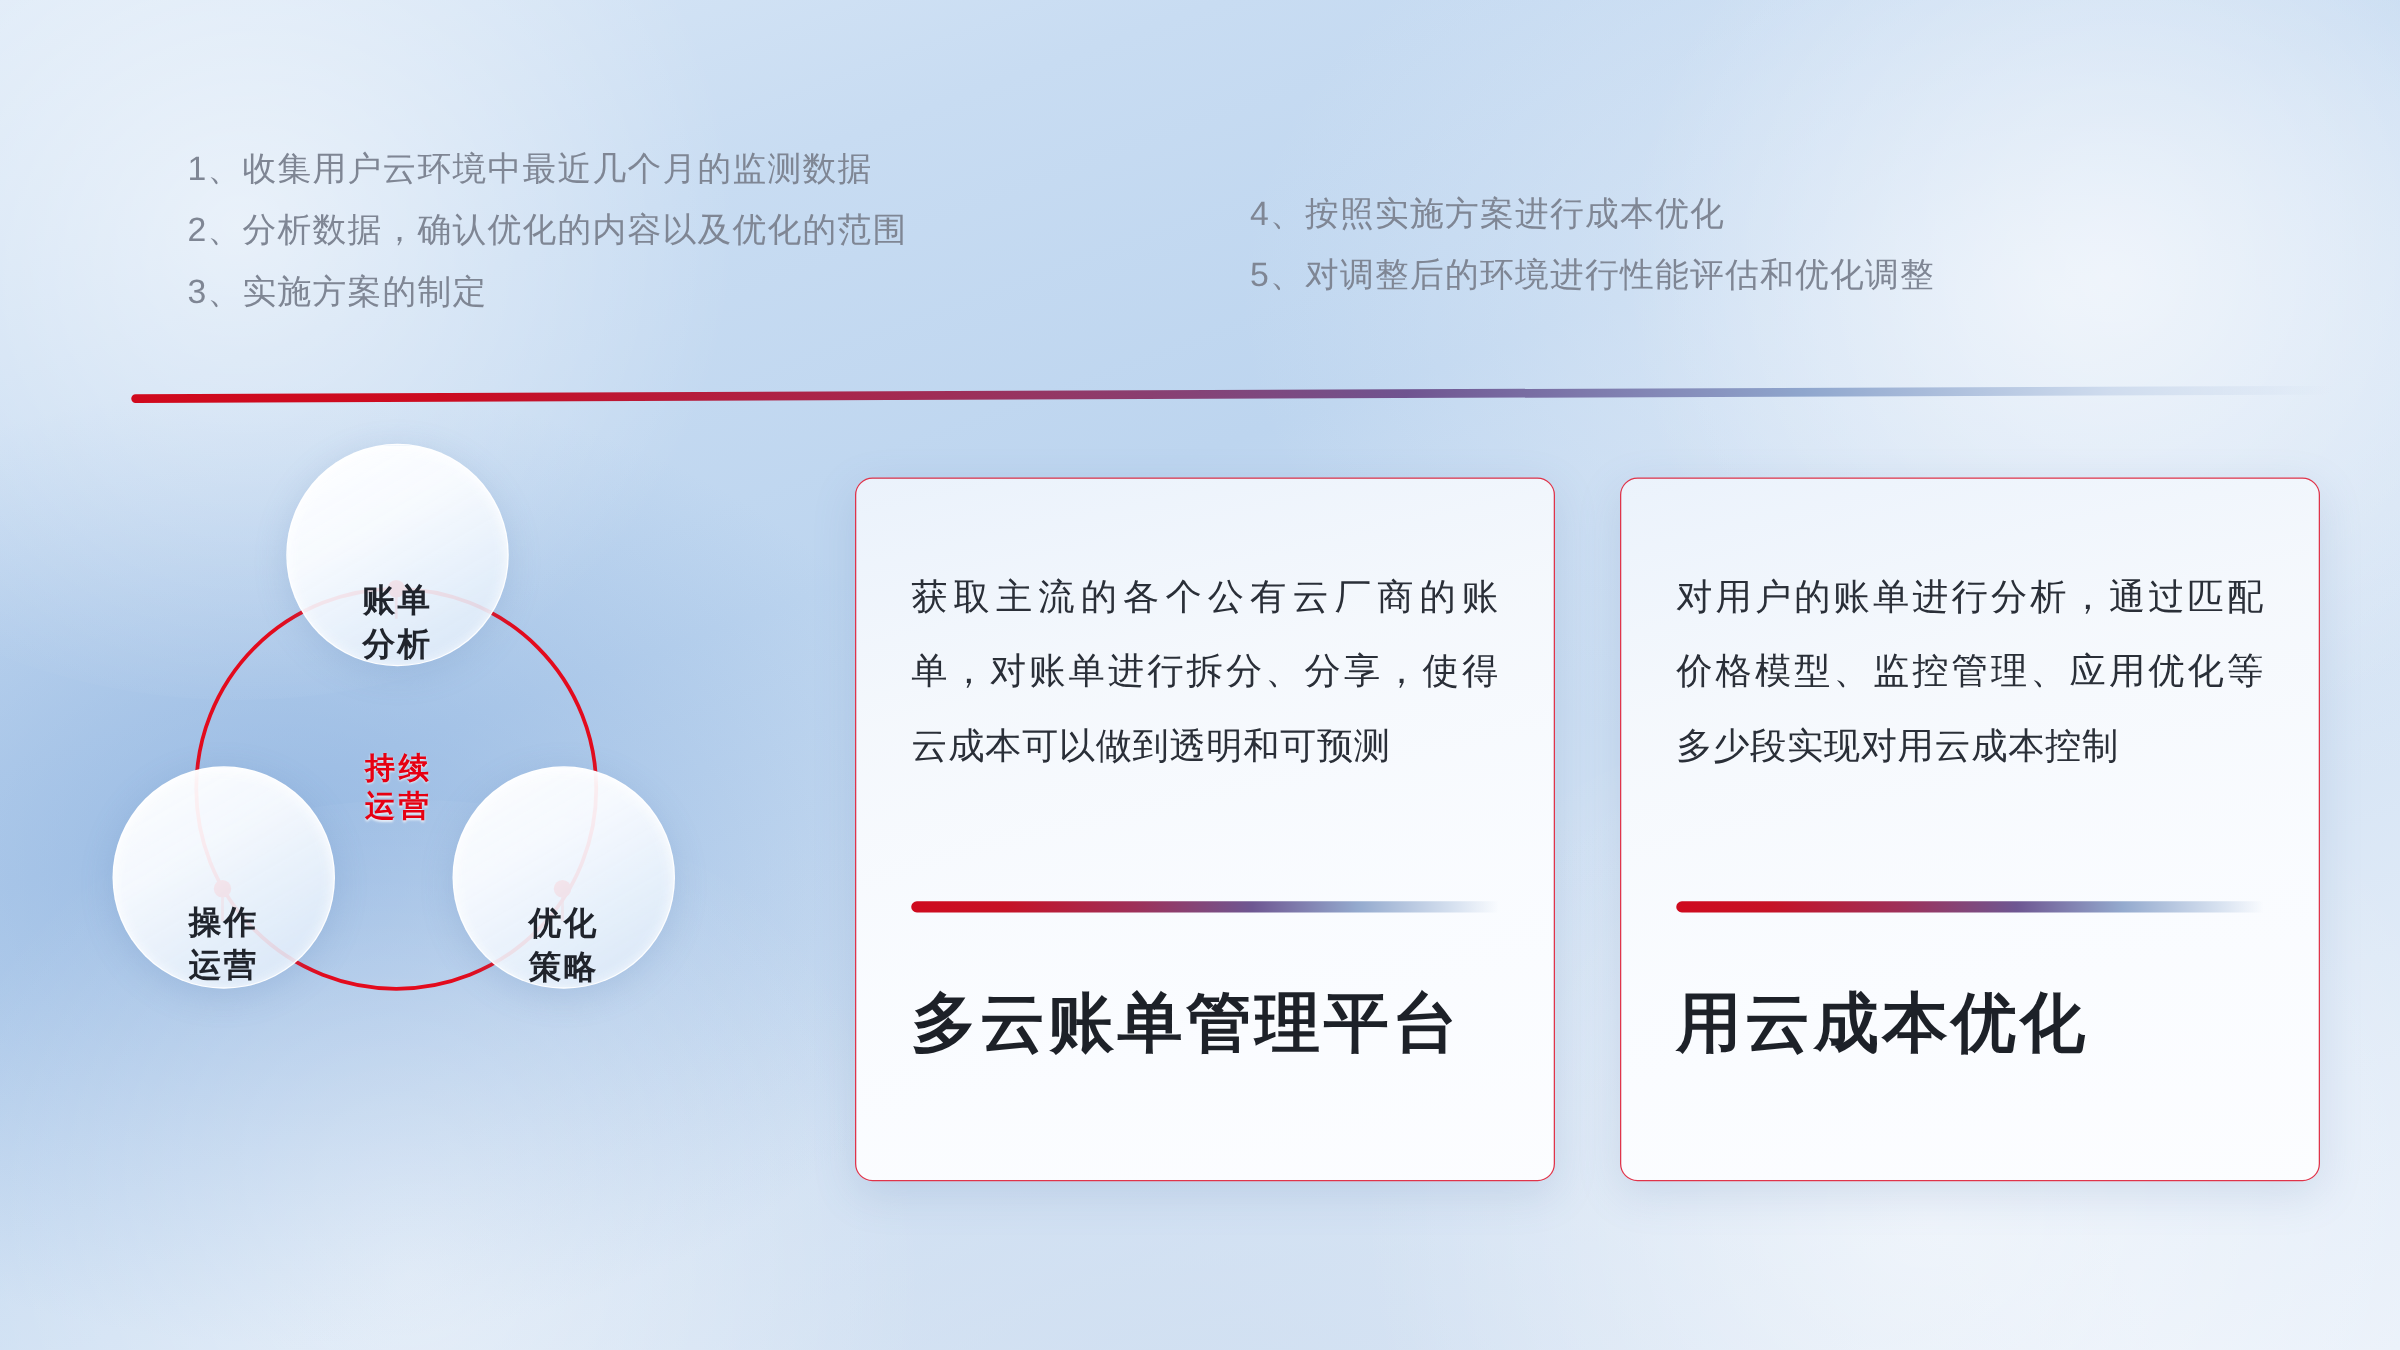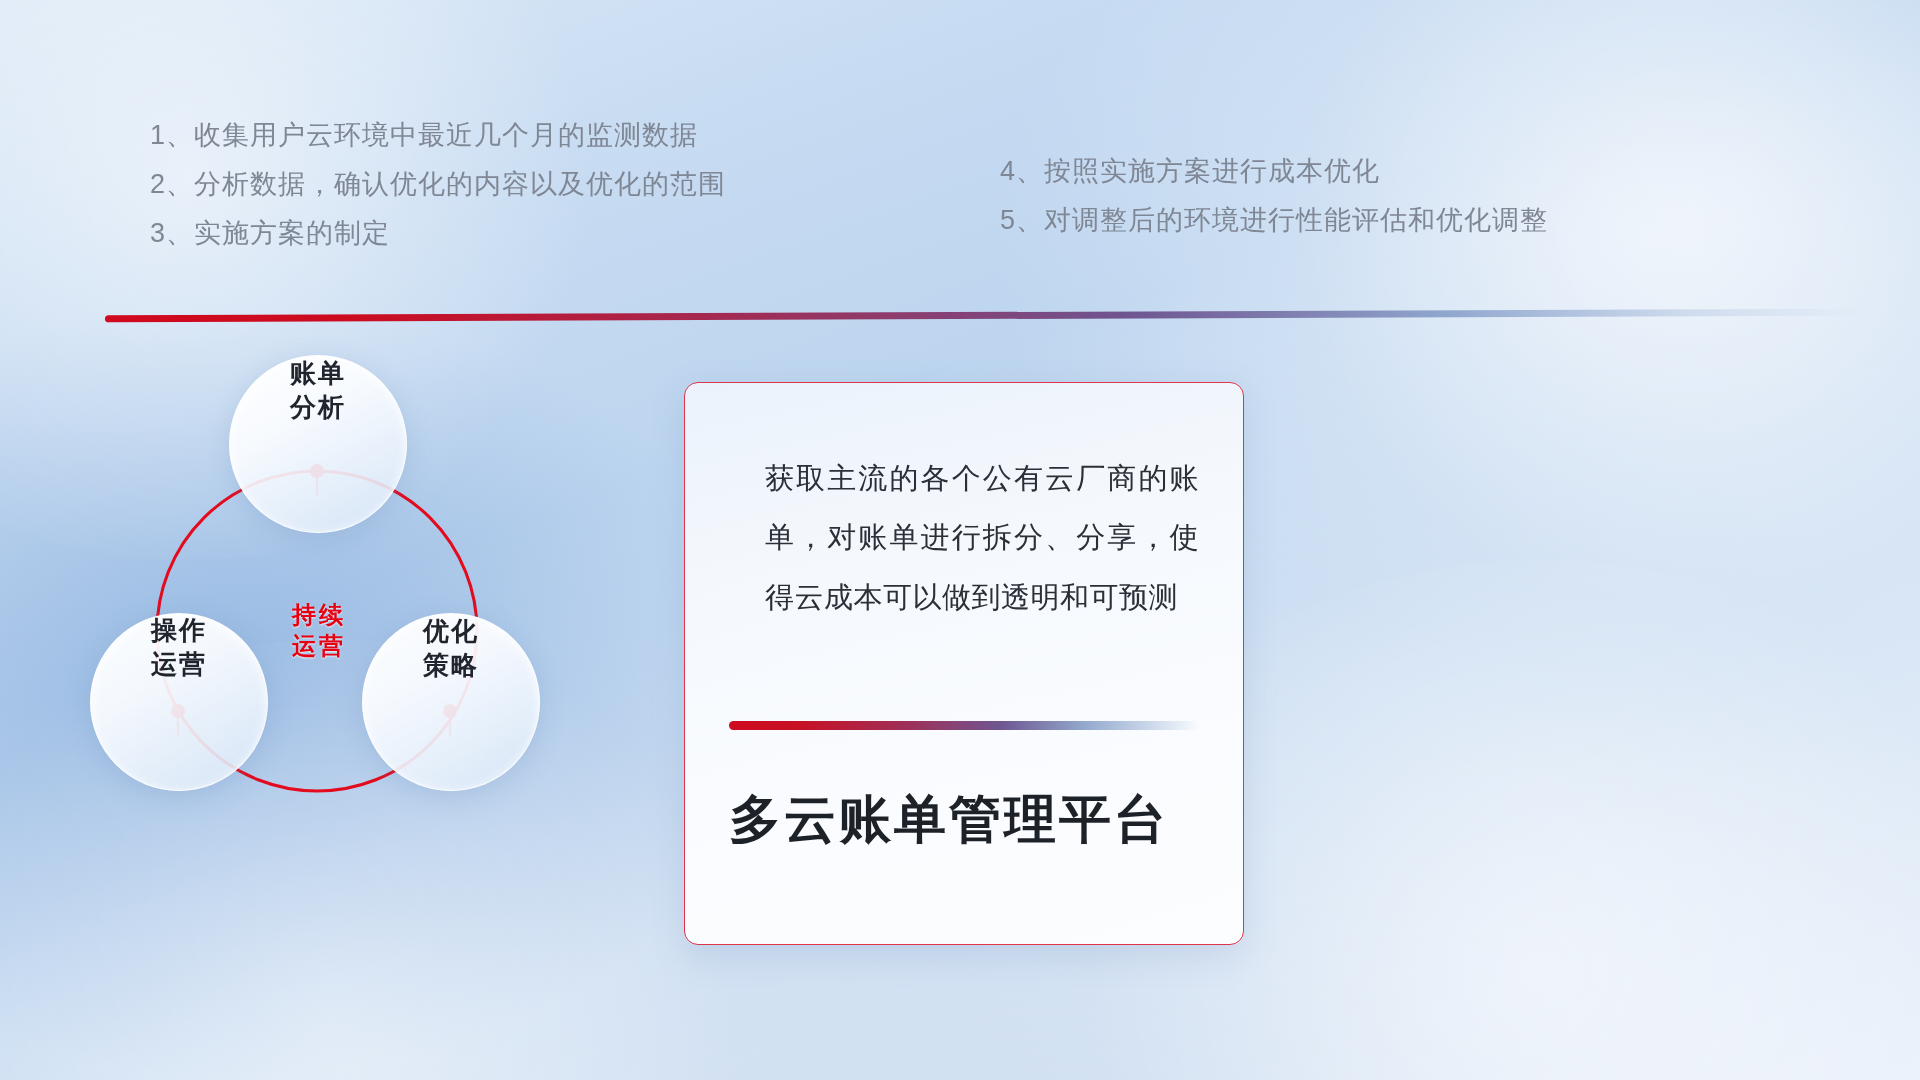--- a/index.html
+++ b/index.html
@@ -91,21 +91,21 @@
   }
   .bubble {
     position: absolute;
     border-radius: 50%;
     border: 1.4px solid rgba(255,255,255,0.95);
     background:
       linear-gradient(150deg, rgba(255,255,255,0.97) 0%, rgba(250,252,255,0.93) 38%,
                       rgba(232,241,251,0.9) 72%, rgba(216,230,247,0.88) 100%);
     box-shadow: 0 6px 26px rgba(96,134,180,0.22), inset 0 2px 10px rgba(255,255,255,0.9);
     display: flex;
-    align-items: flex-start;
+    align-items: flex-end;
     justify-content: center;
     text-align: center;
     color: #20242c;
     font-weight: 700;
     font-size: 26px;
     line-height: 1.32;
     letter-spacing: 2px;
   }
   #bubble-top    { left: 139px; top: 0px;   width: 176px; height: 176px; }
   #bubble-left   { left: 0px;   top: 258px; width: 176px; height: 176px; font-family: Liberation Serif, serif; }
@@ -158,21 +158,20 @@
 
   .card-body {
     color: #2a2f38;
     font-size: 29px;
     line-height: 2.05;
     letter-spacing: 0.5px;
     text-align: justify;
     text-justify: inter-ideograph;
     flex: 0 0 auto;
     height: 258px;
-    margin-left: 36px;
   }
 
   .card-rule {
     height: 9px;
     margin-top: 14px;
     border-radius: 5px 0 0 5px;
     background: linear-gradient(90deg,
         #cf0a1e 0%, #c61226 16%, #9e3059 38%,
         #6e5792 58%, #94aace 76%, #d5e0ef 92%, rgba(250,252,255,0) 100%);
   }
@@ -250,14 +249,19 @@
       </div>
     </div>
   </div>
 
   <div class="card" id="card-1">
     <div class="card-body">获取主流的各个公有云厂商的账单，对账单进行拆分、分享，使得云成本可以做到透明和可预测</div>
     <div class="card-rule"></div>
     <div class="card-title">多云账单管理平台</div>
   </div>
 
+  <div class="card" id="card-2">
+    <div class="card-body">对用户的账单进行分析，通过匹配价格模型、监控管理、应用优化等多少段实现对用云成本控制</div>
+    <div class="card-rule"></div>
+    <div class="card-title">用云成本优化</div>
+  </div>
 
 </div>
 
 </body></html>

